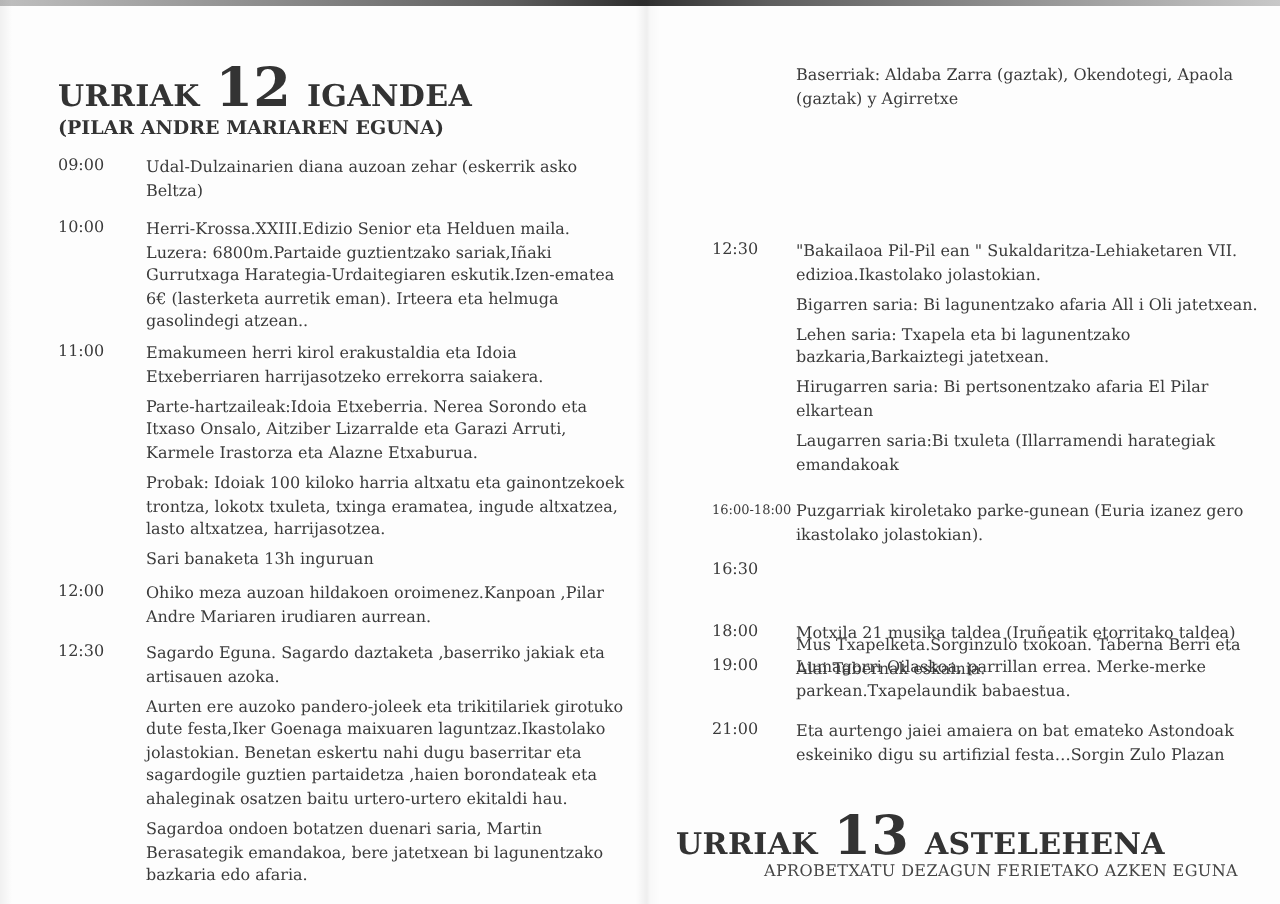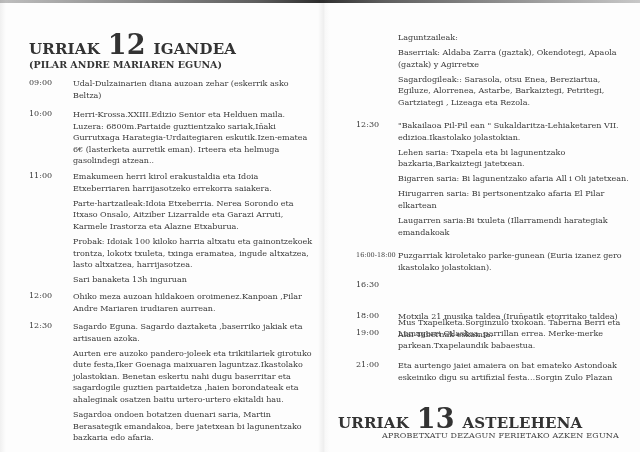--- a/index.html
+++ b/index.html
@@ -99,32 +99,30 @@
       <p>Sagardo Eguna. Sagardo daztaketa ,baserriko jakiak eta artisauen azoka.</p>
       <p>Aurten ere auzoko pandero-joleek eta trikitilariek girotuko dute festa,Iker Goenaga maixuaren laguntzaz.Ikastolako jolastokian. Benetan eskertu nahi dugu baserritar eta sagardogile guztien partaidetza ,haien borondateak eta ahaleginak osatzen baitu urtero-urtero ekitaldi hau.</p>
       <p>Sagardoa ondoen botatzen duenari saria, Martin Berasategik emandakoa, bere jatetxean bi lagunentzako bazkaria edo afaria.</p>
     </div>
   </div>
 </div>
 
 <div class="page right">
   <div class="row" style="left:68px; top:32px; width:240px;">
     <div class="desc" style="left:0; width:236px;">
-      <p>Laguntzaileak:</p>
       <p>Baserriak: Aldaba Zarra (gaztak), Okendotegi, Apaola (gaztak) y Agirretxe</p>
-      <p>Sagardogileak:: Sarasola, otsu Enea, Bereziartua, Egiluze, Alorrenea, Astarbe, Barkaiztegi, Petritegi, Gartziategi , Lizeaga eta Rezola.</p>
     </div>
   </div>
 
   <div class="row" style="left:26px; top:120px; width:284px;">
     <div class="time">12:30</div>
     <div class="desc" style="left:42px; width:240px;">
       <p>"Bakailaoa Pil-Pil ean " Sukaldaritza-Lehiaketaren VII. edizioa.Ikastolako jolastokian.</p>
+      <p>Bigarren saria: Bi lagunentzako afaria All i Oli jatetxean.</p>
       <p>Lehen saria: Txapela eta bi lagunentzako bazkaria,Barkaiztegi jatetxean.</p>
-      <p>Bigarren saria: Bi lagunentzako afaria All i Oli jatetxean.</p>
       <p>Hirugarren saria: Bi pertsonentzako afaria El Pilar elkartean</p>
       <p>Laugarren saria:Bi txuleta (Illarramendi harategiak emandakoak</p>
     </div>
   </div>
 
   <div class="row" style="left:26px; top:250px; width:284px;">
     <div class="time" style="font-size:6.5px; top:1px;">16:00-18:00</div>
     <div class="desc" style="left:42px; width:240px;">
       <p>Puzgarriak kiroletako parke-gunean (Euria izanez gero ikastolako jolastokian).</p>
     </div>

